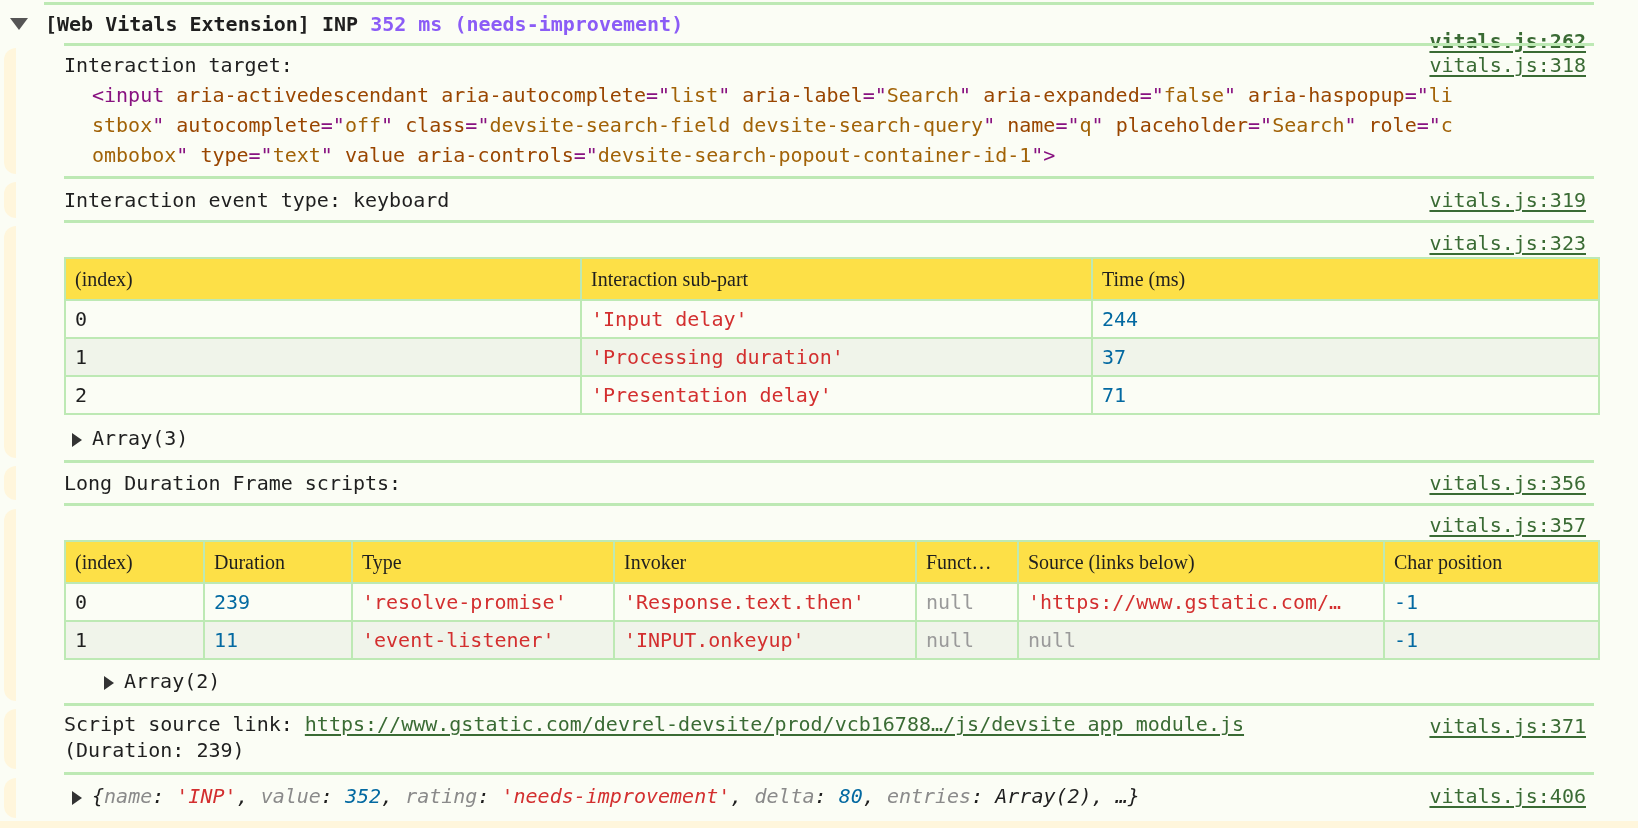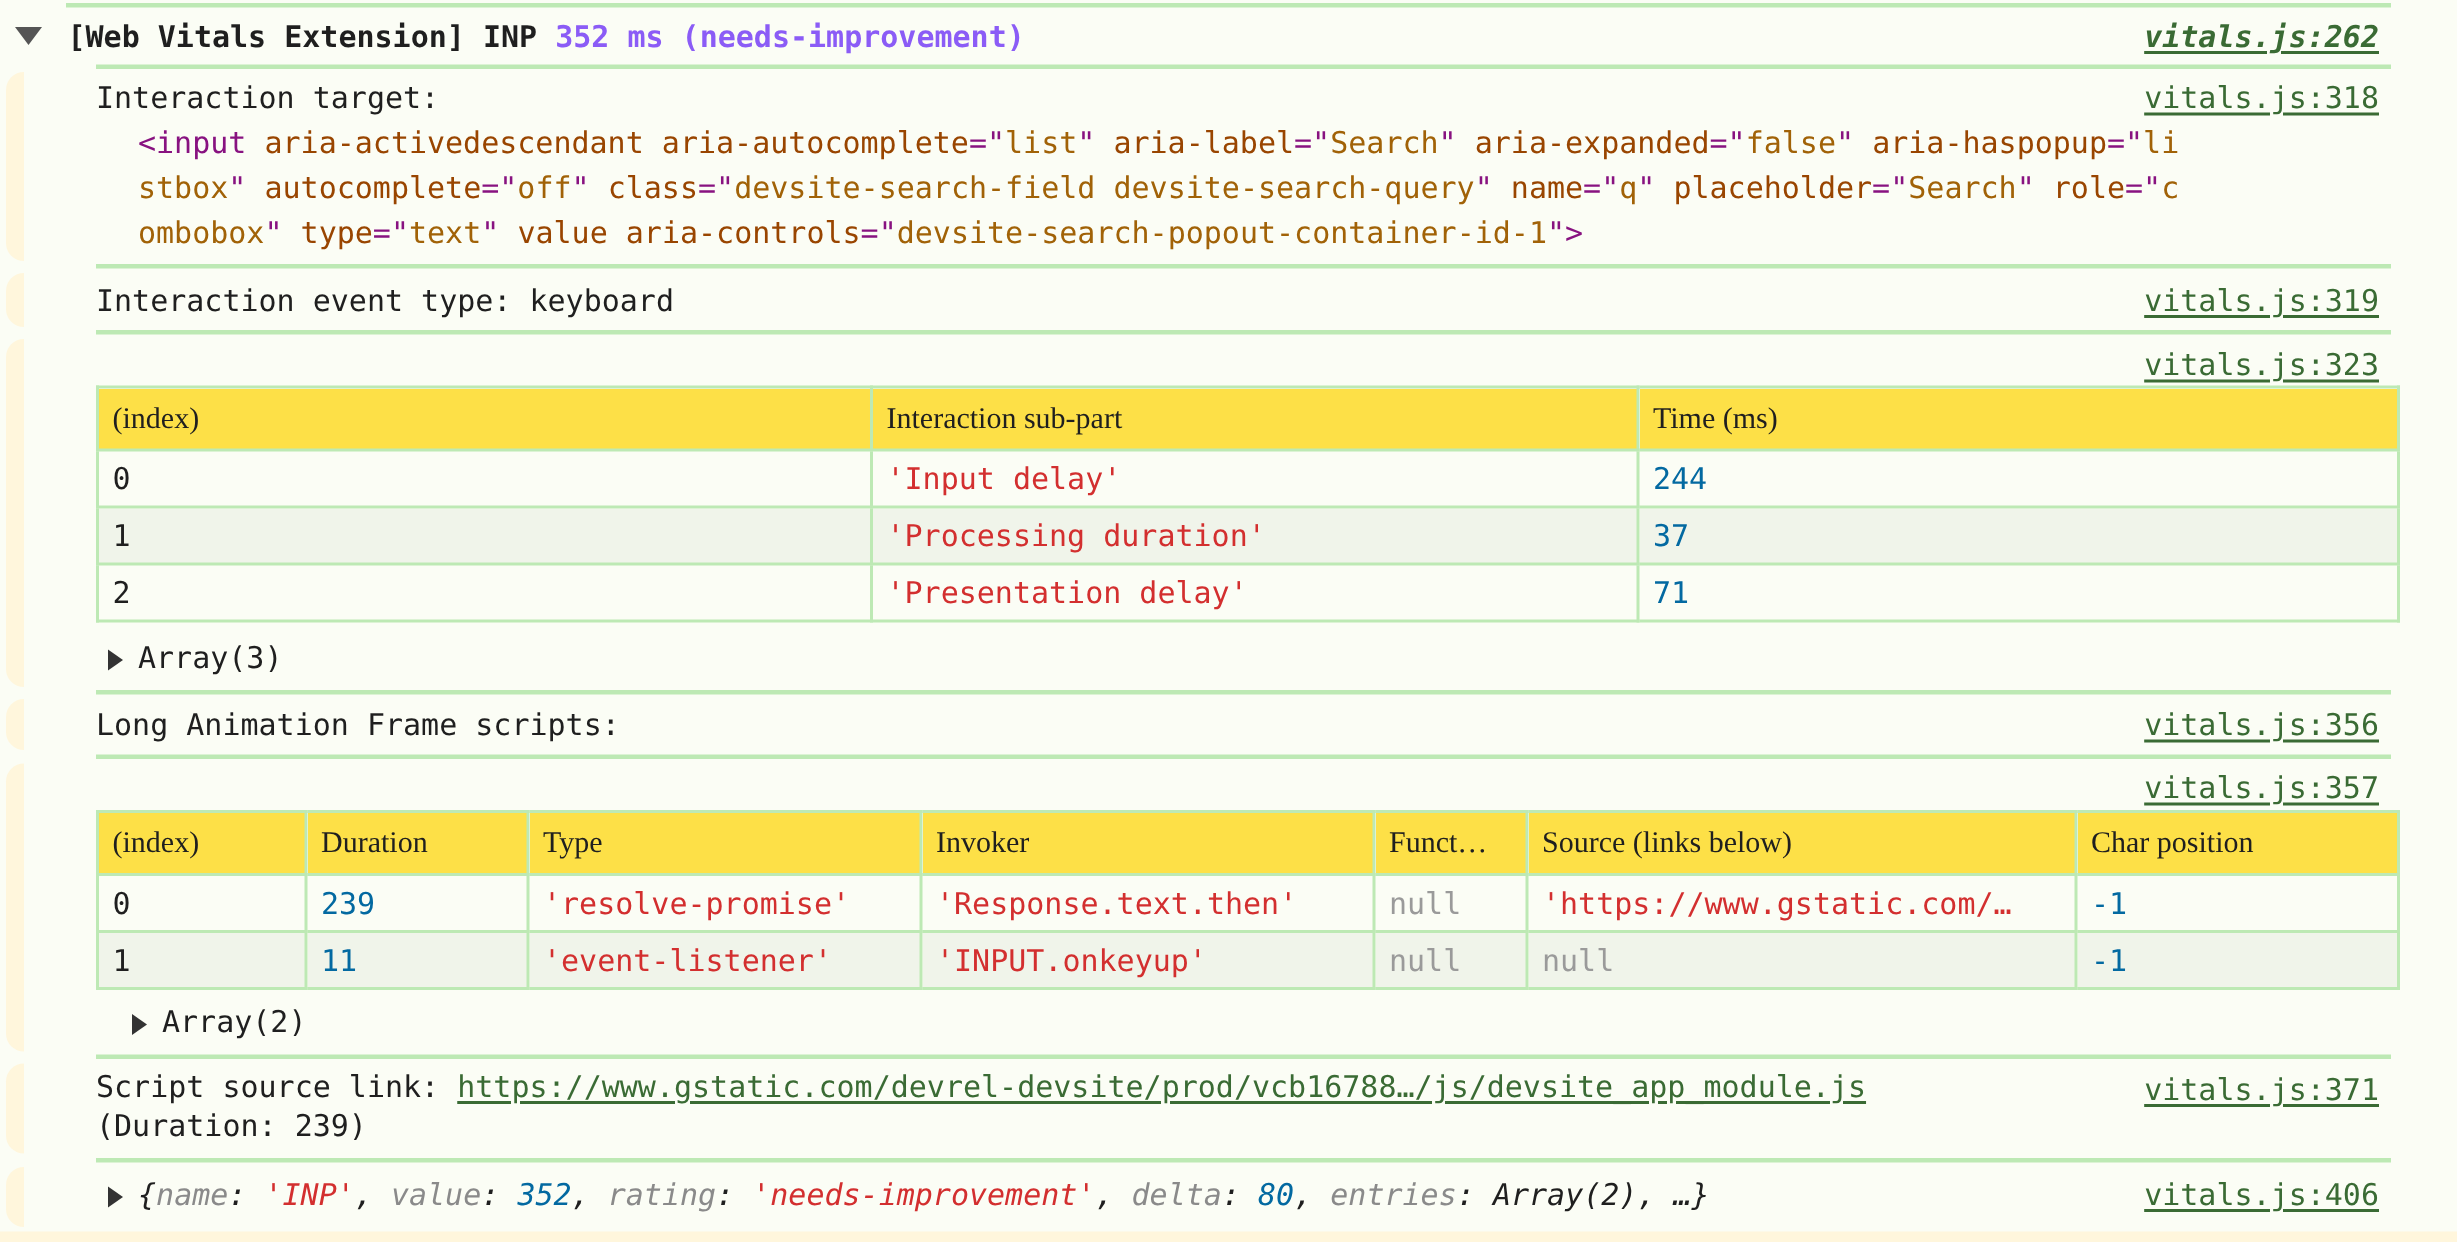--- a/index.html
+++ b/index.html
@@ -39,21 +39,21 @@
   .tri-right { display: inline-block; width: 0; height: 0; border-top: 7px solid transparent; border-bottom: 7px solid transparent; border-left: 10px solid #333; margin-right: 10px; vertical-align: middle; }
   .bottom-bar { position: absolute; left: 0; right: 0; bottom: 0; height: 7px; background: #fff6dc; }
 </style>
 </head>
 <body>
 
 <div class="sep" style="left:44px; width:1550px; top:2px;"></div>
 
 <div class="abs tri-down" style="left:10px; top:18px;"></div>
 <div class="abs bold" style="left:45px; top:10px; line-height:28px; white-space:pre;"><span>[Web Vitals Extension] INP</span> <span class="orange">352 ms (needs-improvement)</span></div>
-<a class="link srclink bold" style="top:10px; line-height:28px;font-style:italic;">vitals.js:262</a>
+<a class="link srclink bold" style="top:27px; line-height:28px;">vitals.js:262</a>
 <div class="sep" style="left:64px; width:1530px; top:43px;"></div>
 
 <div class="gutter" style="top:48px; height:126px;"></div>
 <div class="gutter" style="top:182px; height:36px;"></div>
 <div class="gutter" style="top:226px; height:232px;"></div>
 <div class="gutter" style="top:466px; height:34px;"></div>
 <div class="gutter" style="top:509px; height:192px;"></div>
 <div class="gutter" style="top:709px; height:60px;"></div>
 <div class="gutter" style="top:778px; height:40px;"></div>
 
@@ -98,21 +98,21 @@
       <tr style="height: 38px;">
         <td>2</td>
         <td class="str">'Presentation delay'</td>
         <td class="num">71</td>
       </tr>
     </tbody>
 </table>
 <div class="line" style="top:423px; left:72px;"><span class="tri-right"></span><span>Array(3)</span></div>
 <div class="sep" style="left:64px; width:1530px; top:460px;"></div>
 
-<div class="line" style="top:468px;">Long Animation Frame scripts:</div>
+<div class="line" style="top:468px;">Long Duration Frame scripts:</div>
 <a class="link srclink" style="top:468px; line-height:30px;">vitals.js:356</a>
 <div class="sep" style="left:64px; width:1530px; top:503px;"></div>
 
 <a class="link srclink" style="top:510px; line-height:30px;">vitals.js:357</a>
 <table class="ct" id="t2" style="top:540px; width:1536px; table-layout:fixed;">
   <colgroup>
     <col style="width:139px">
       <col style="width:148px">
       <col style="width:262px">
       <col style="width:302px">
@@ -145,21 +145,21 @@
         <td>1</td>
         <td class="num">11</td>
         <td class="str">'event-listener'</td>
         <td class="str">'INPUT.onkeyup'</td>
         <td class="nul">null</td>
         <td class="nul">null</td>
         <td class="num">-1</td>
       </tr>
     </tbody>
 </table>
-<div class="line" style="top:666px; left:60px;padding-left:28px;"><span class="tri-right"></span><span>Array(2)</span></div>
+<div class="line" style="top:666px; left:76px;padding-left:28px;"><span class="tri-right"></span><span>Array(2)</span></div>
 <div class="sep" style="left:64px; width:1530px; top:703px;"></div>
 
 <div class="line" style="top:711px; line-height:26px;"><span>Script source link: </span><a class="link">https://www.gstatic.com/devrel-devsite/prod/vcb16788…/js/devsite_app_module.js</a></div>
 <div class="line" style="top:737px; line-height:26px;">(Duration: 239)</div>
 <a class="link srclink" style="top:711px; line-height:30px;">vitals.js:371</a>
 <div class="sep" style="left:64px; width:1530px; top:772px;"></div>
 
 <div class="line" style="top:781px; left:72px; font-style:italic;"><span class="tri-right" style="font-style:normal;"></span><span id="obj-parts"><span>{</span><span class="key">name</span><span>: </span><span class="str">'INP'</span><span>, </span><span class="key">value</span><span>: </span><span class="num">352</span><span>, </span><span class="key">rating</span><span>: </span><span class="str">'needs-improvement'</span><span>, </span><span class="key">delta</span><span>: </span><span class="num">80</span><span>, </span><span class="key">entries</span><span>: </span><span>Array(2), …}</span></span></div>
 <a class="link srclink" style="top:781px; line-height:30px;">vitals.js:406</a>
 

